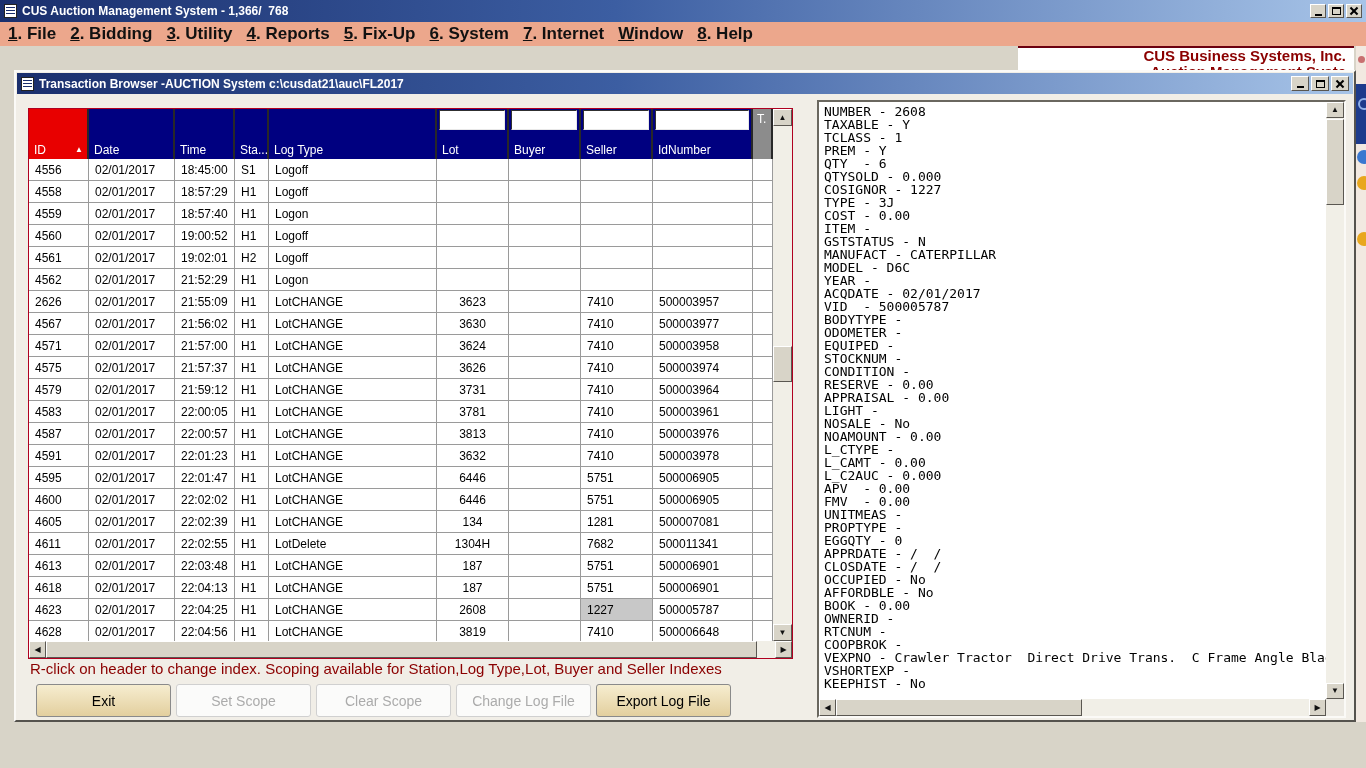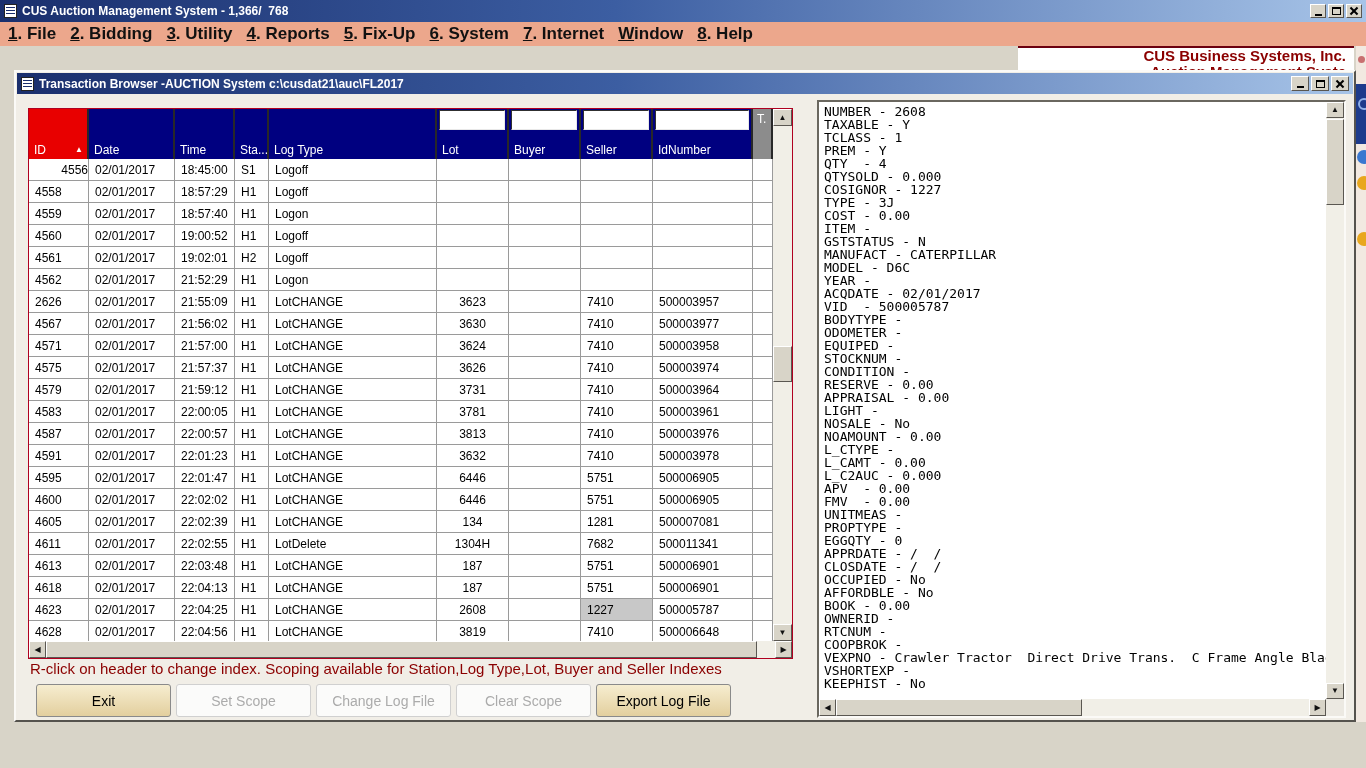--- a/index.html
+++ b/index.html
@@ -199,21 +199,21 @@
           <div class="hcell scope" style="width: 100px;">
             <div class="scope-box"></div>
             <span class="hlabel">IdNumber</span>
           </div>
           <div class="hcell gray" style="width: 20px;">
             <span class="hlabel top">T.</span>
           </div>
         </div>
       <div class="grid-rows">
           <div class="grow">
-            <div class="gcell" style="width: 60px; text-align: right;">4556</div>
+            <div class="gcell" style="width: 60px;">4556</div>
             <div class="gcell" style="width: 86px;">02/01/2017</div>
             <div class="gcell" style="width: 60px;">18:45:00</div>
             <div class="gcell" style="width: 34px;">S1</div>
             <div class="gcell" style="width: 168px;">Logoff</div>
             <div class="gcell center" style="width: 72px;"></div>
             <div class="gcell" style="width: 72px;"></div>
             <div class="gcell" style="width: 72px;"></div>
             <div class="gcell" style="width: 100px;"></div>
             <div class="gcell" style="width: 20px;"></div>
           </div>
@@ -490,32 +490,32 @@
       <span class="sbtn" style="right:0; top:0; width:17px; height:17px;">
           <span>▶</span>
         </span>
     </div>
   </div>
 
   <div class="status-text">R-click on header to change index. Scoping available for Station,Log Type,Lot, Buyer and Seller Indexes</div>
   <div class="btn-row">
       <button class="fbtn enabled">Exit</button>
       <button class="fbtn disabled" disabled="">Set Scope</button>
+      <button class="fbtn disabled" disabled="">Clear Scope</button>
       <button class="fbtn disabled" disabled="">Change Log File</button>
-      <button class="fbtn disabled" disabled="">Clear Scope</button>
       <button class="fbtn enabled">Export Log File</button>
     </div>
 
   <div class="detail-panel">
     <div class="detail-text">
         <div class="dline">NUMBER - 2608</div>
         <div class="dline">TAXABLE - Y</div>
         <div class="dline">TCLASS - 1</div>
         <div class="dline">PREM - Y</div>
-        <div class="dline">QTY  - 4</div>
+        <div class="dline">QTY  - 6</div>
         <div class="dline">QTYSOLD - 0.000</div>
         <div class="dline">COSIGNOR - 1227</div>
         <div class="dline">TYPE - 3J</div>
         <div class="dline">COST - 0.00</div>
         <div class="dline">ITEM -</div>
         <div class="dline">GSTSTATUS - N</div>
         <div class="dline">MANUFACT - CATERPILLAR</div>
         <div class="dline">MODEL - D6C</div>
         <div class="dline">YEAR -</div>
         <div class="dline">ACQDATE - 02/01/2017</div>

